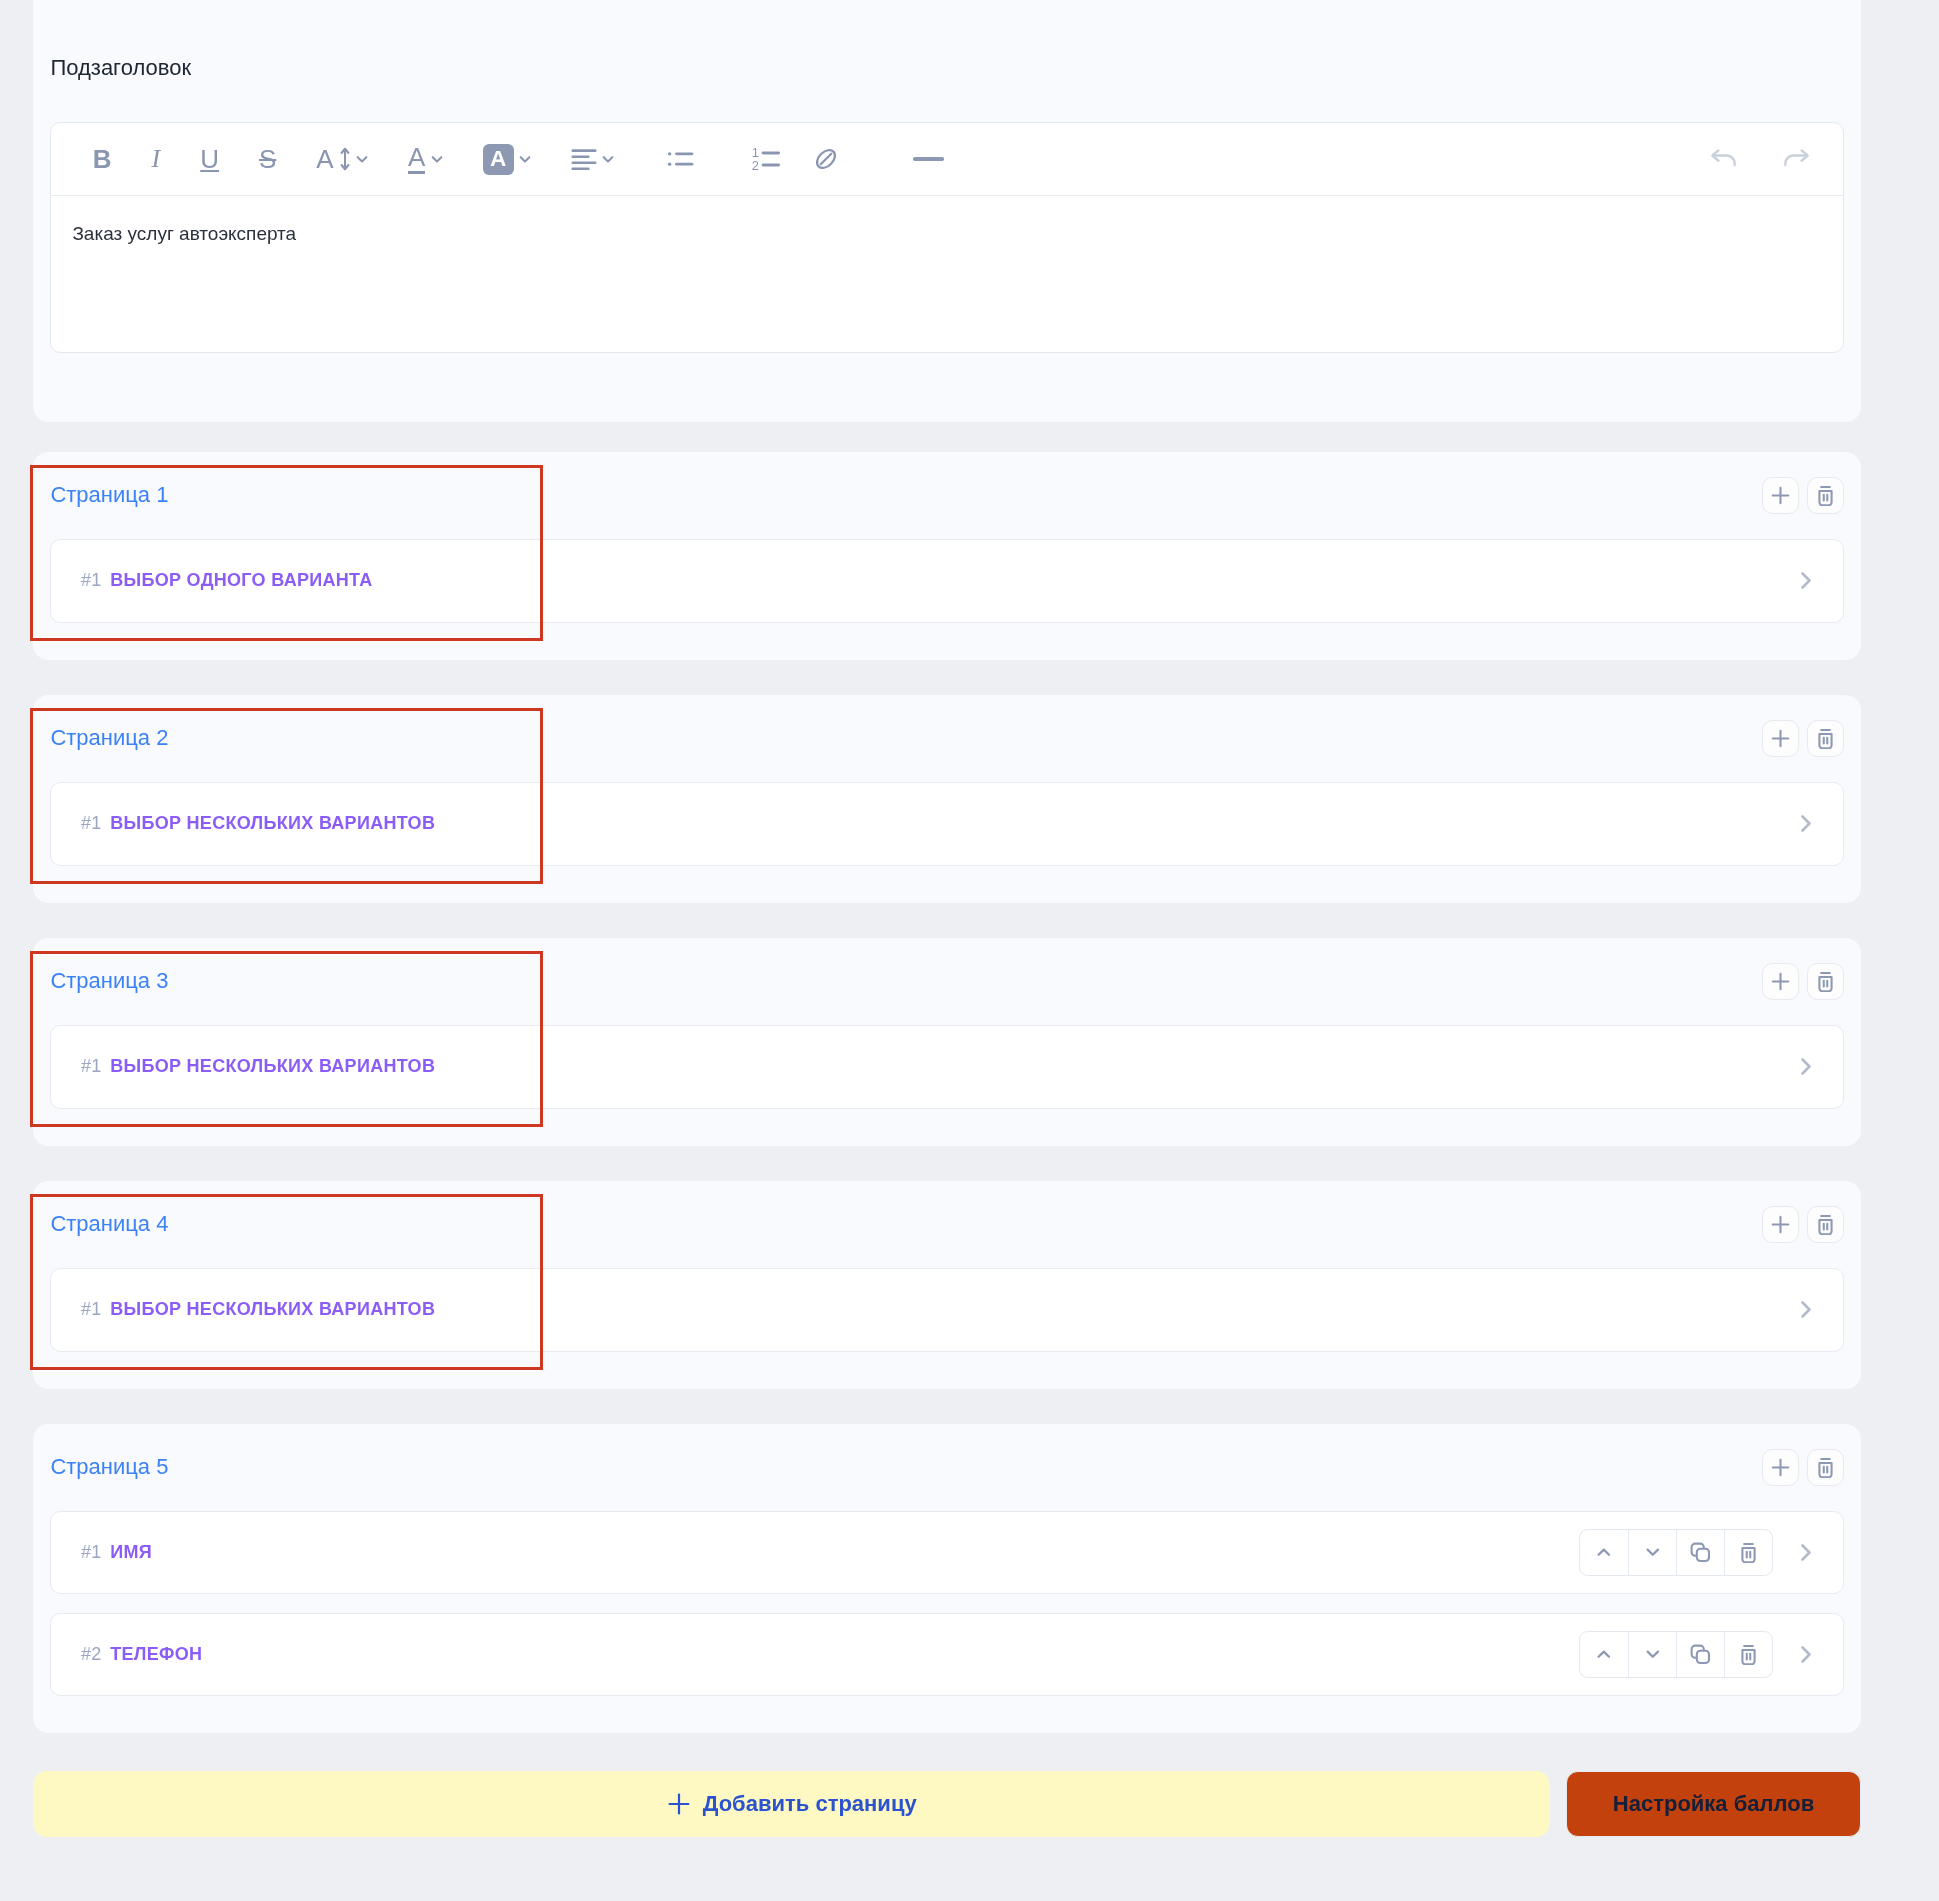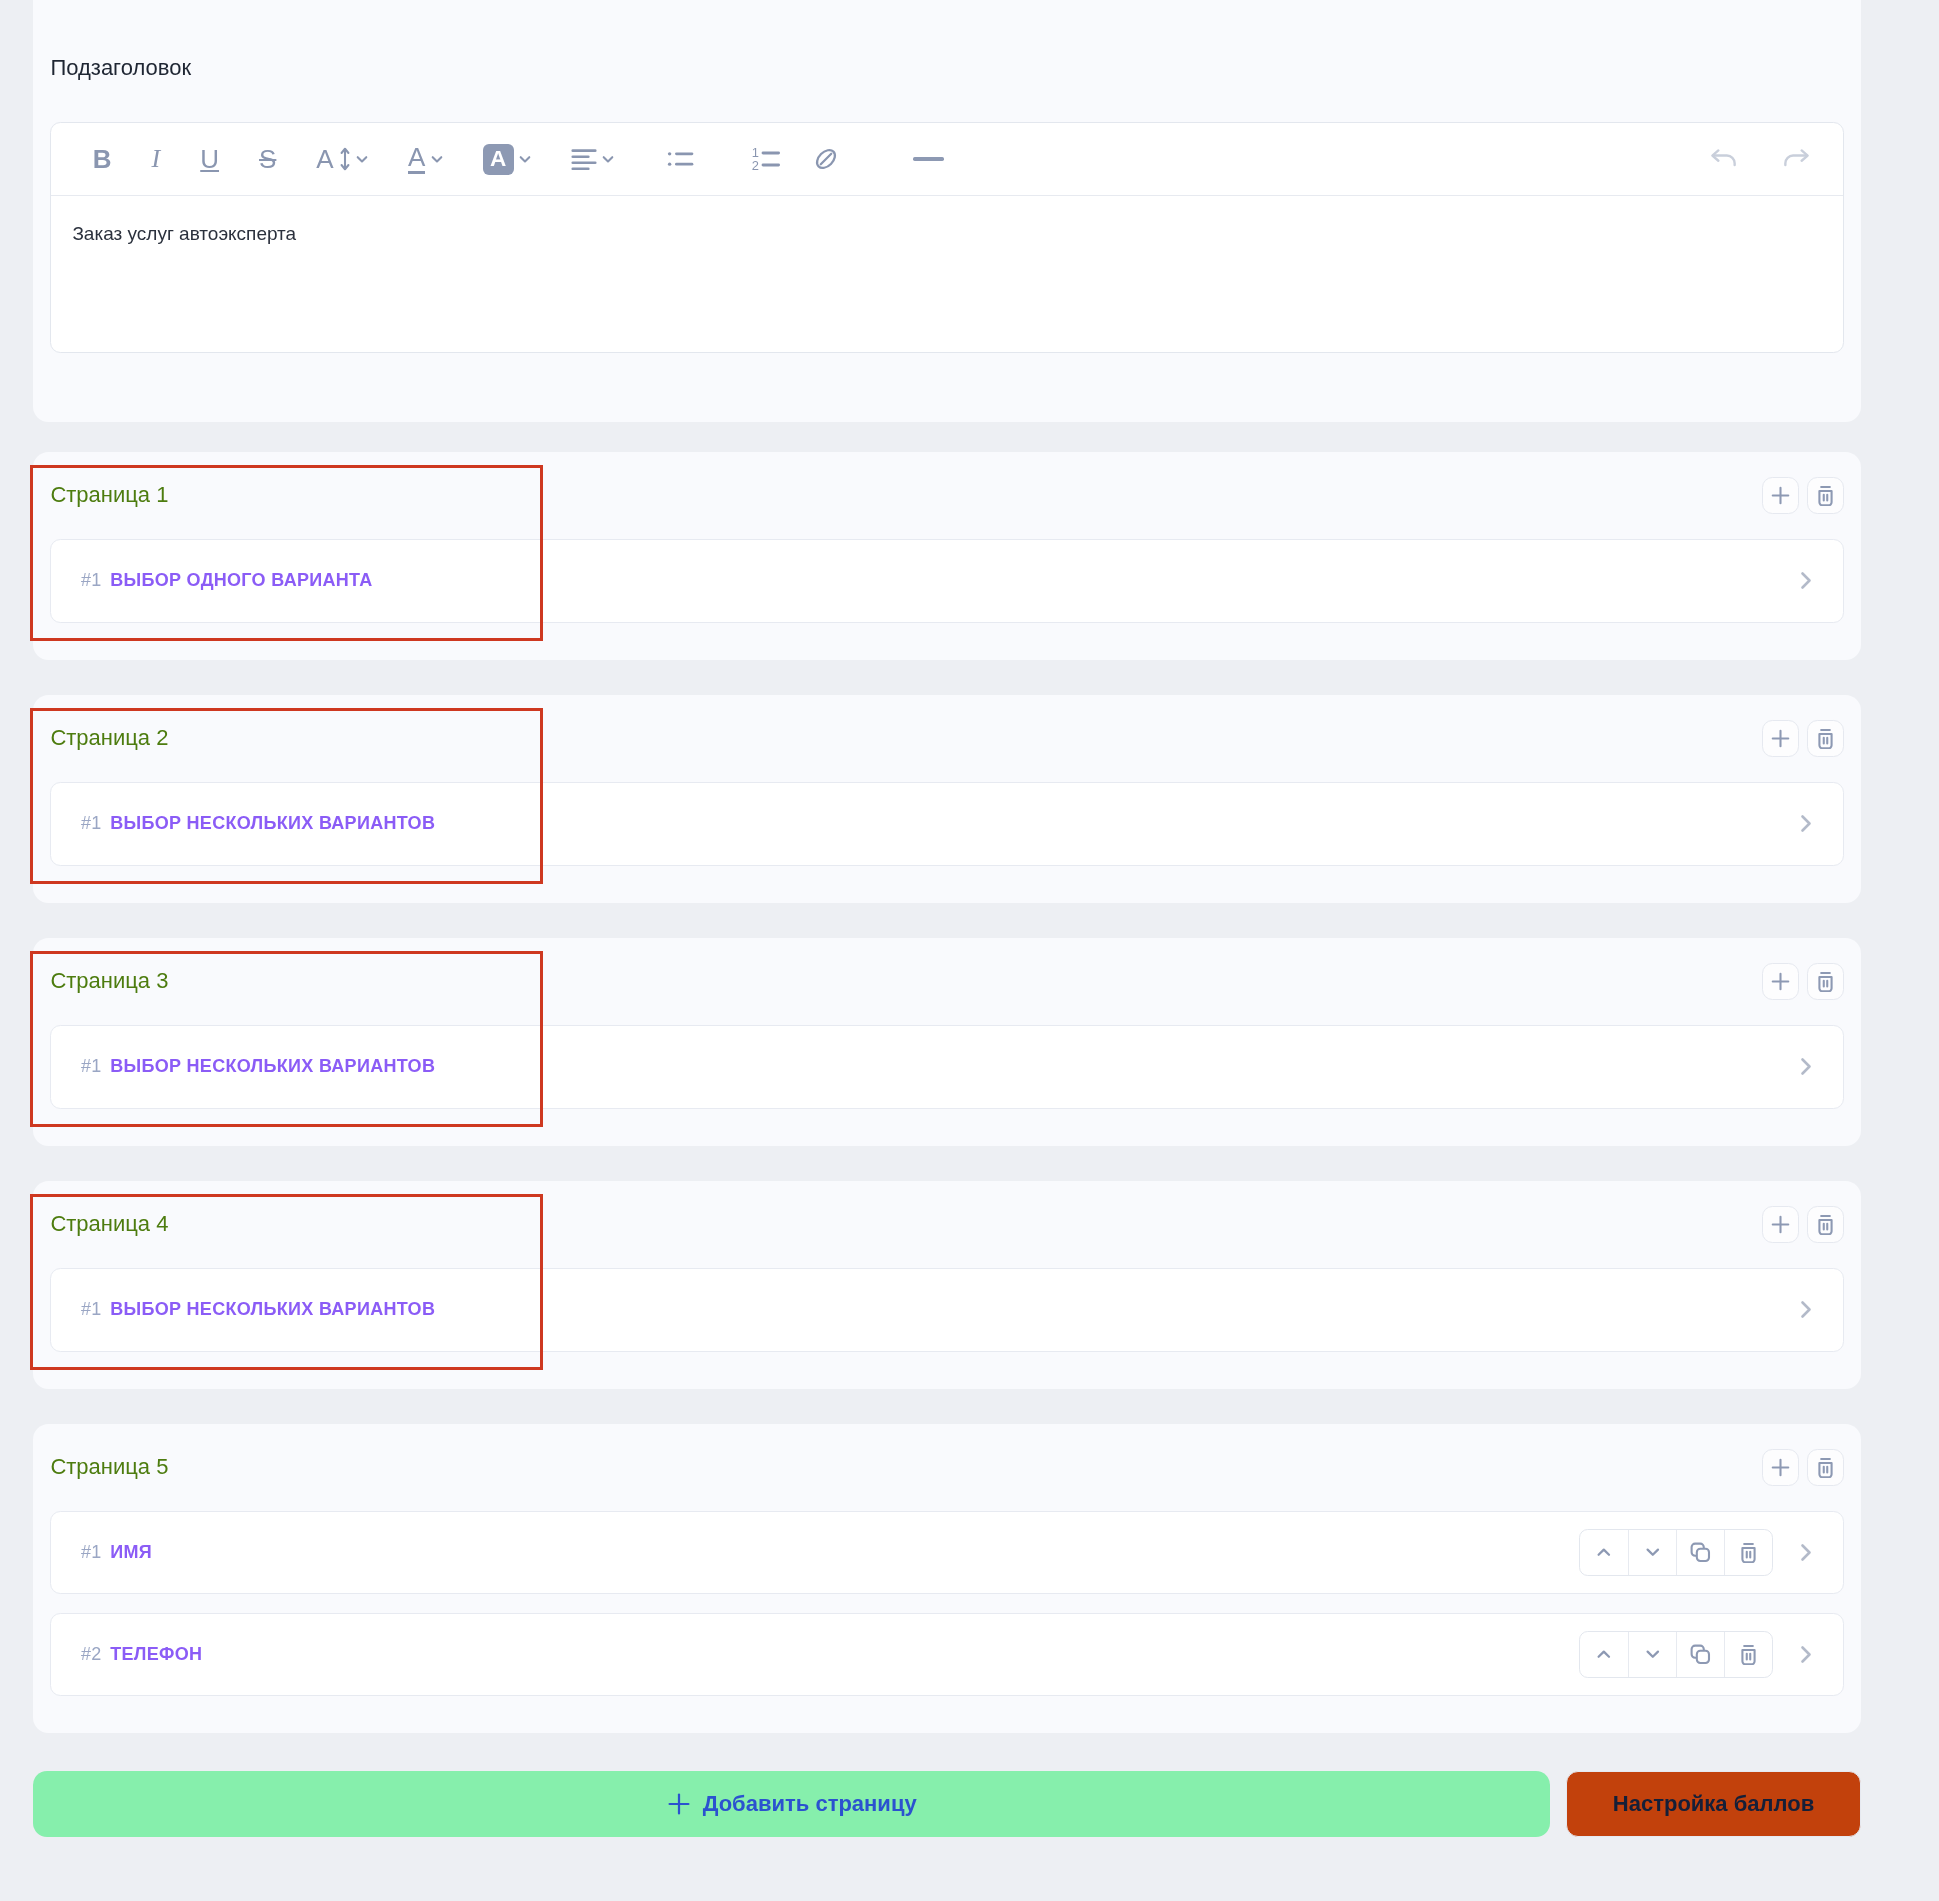--- a/index.html
+++ b/index.html
@@ -77,21 +77,21 @@
     border-radius:15.6px;
     padding:0 17.4px 37px 17.4px;
     box-sizing:border-box;
     margin-top:35px;
   }
   .card.first{margin-top:29.5px;}
   .card-head{
     height:87px;
     display:flex;align-items:center;justify-content:space-between;
   }
-  .page-title{font-size:22px;color:#4d7c0f;}
+  .page-title{font-size:22px;color:#3b82f6;}
   .head-actions{display:flex;gap:7.8px;}
   .icon-btn{
     width:37px;height:37px;border-radius:10.4px;
     background:#fdfdfe;border:0.9px solid #e6e9f0;
     display:flex;align-items:center;justify-content:center;
     color:#8d99b3;cursor:pointer;padding:0;
   }
   .qrow{
     height:84px;background:#ffffff;
     border:0.9px solid #e7eaf1;border-radius:10.4px;
@@ -124,21 +124,21 @@
     width:513px;height:176px;
     border:3.5px solid #ce3820;
     box-sizing:border-box;
     pointer-events:none;
   }
 
   
   .footer{display:flex;gap:15.6px;margin-top:38px;}
   .add-page-btn{
     flex:1;height:66px;border:none;border-radius:14px;
-    background:#86efac;color:#2b52cf;
+    background:#fef9c3;color:#2b52cf;
     display:flex;align-items:center;justify-content:center;gap:12px;
     font-size:22px;font-weight:600;cursor:pointer;
     font-family:"Liberation Sans", sans-serif;
   }
   .points-btn{
     width:295px;height:66px;border-radius:12px;
     background:#c2410c;border:0.9px solid #e6e9f0;
     color:#151f38;font-size:22px;font-weight:700;cursor:pointer;
     font-family:"Liberation Sans", sans-serif;
   }

